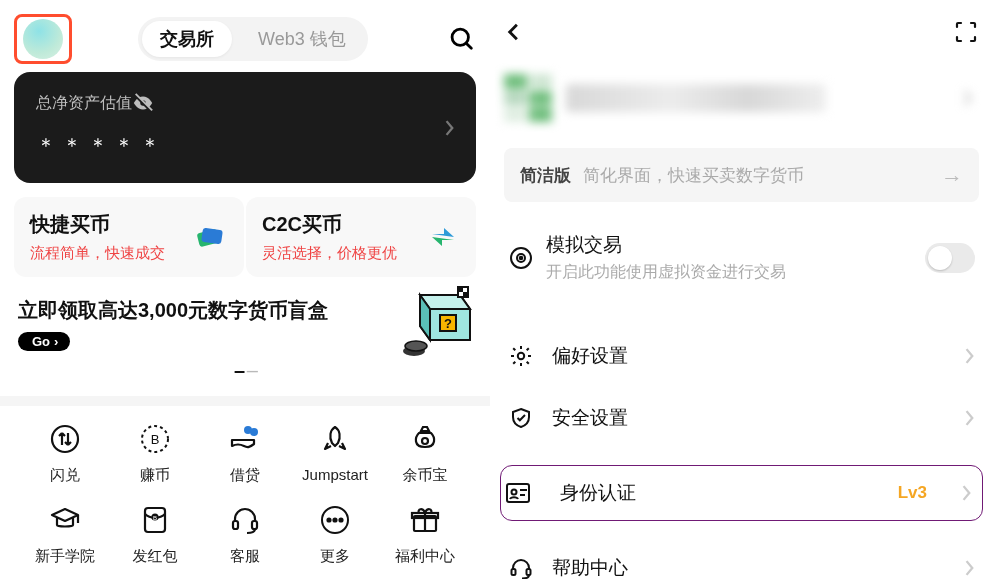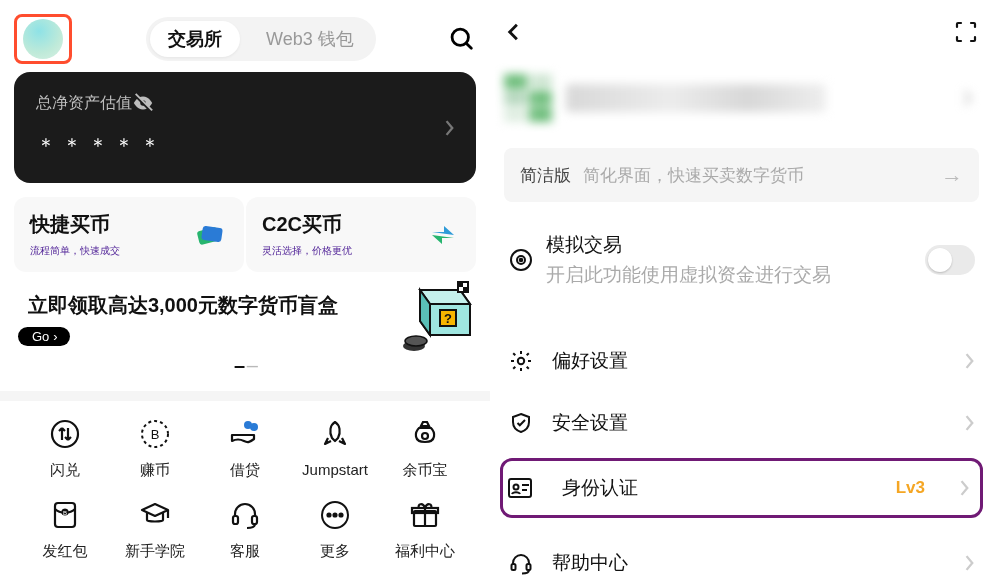--- a/index.html
+++ b/index.html
@@ -9,21 +9,21 @@
     width: 993px;
     height: 579px;
     overflow: hidden;
     display: flex;
   }
   .panel { position: relative; }
   .left { width: 490px; height: 579px; padding: 12px 14px 0; }
   .right { width: 503px; height: 579px; padding: 12px 14px 0; }
 
   
-  .top-row { display: flex; align-items: center; gap: 14px; height: 54px; margin-bottom: 6px; }
+  .top-row { display: flex; align-items: center; gap: 6px; height: 54px; margin-bottom: 6px; }
   .avatar-wrap {
     width: 58px; height: 50px;
     border: 3px solid #ff4d2e; border-radius: 8px;
     display: flex; align-items: center; justify-content: center;
   }
   .avatar {
     width: 40px; height: 40px; border-radius: 50%;
     background: radial-gradient(circle at 40% 30%, #8ee2e6 0%, #bfead9 60%, #d8f0e4 100%);
   }
   .tabs {
@@ -46,31 +46,31 @@
   .asset-label { color: #bdbdbd; font-size: 16px; display: flex; align-items: center; }
   .asset-value { margin-top: 18px; letter-spacing: 6px; font-size: 20px; }
   .asset-arrow { position: absolute; right: 20px; top: 50%; transform: translateY(-50%); color:#666; }
 
   .buy-row { display: flex; gap: 2px; margin-top: 14px; }
   .buy-card {
     flex: 1; background: #f8f8f8; border-radius: 12px; padding: 14px 16px 14px;
     position: relative;
   }
   .buy-title { font-size: 20px; font-weight: 600; color: #111; }
-  .buy-sub { font-size: 10px; color: #4c1d95; margin-top: 6px; }
+  .buy-sub { font-size: 15px; color: #ef4444; margin-top: 6px; }
   .buy-icon { position: absolute; right: 16px; top: 50%; transform: translateY(-50%); }
 
   .banner {
     margin-top: 20px; position: relative; padding: 0 4px;
   }
-  .banner-text { font-size: 20px; font-weight: 600; color: #111; max-width: 320px; text-align: right; }
+  .banner-text { font-size: 20px; font-weight: 600; color: #111; max-width: 320px; }
   .go-pill {
     display: inline-flex; align-items: center; gap: 4px;
     background: #000; color: #fff; border-radius: 14px;
-    font-size: 13px; font-weight:400; padding: 2px 12px 2px 14px; margin-top: 8px;
+    font-size: 13px; font-weight:700; padding: 2px 12px 2px 14px; margin-top: 8px;
   }
   .banner-img { position: absolute; right: 0; top: -14px; }
   .dots { text-align: center; margin-top: 8px; color: #b9b9b9; font-size: 20px; letter-spacing: -2px;}
   .dots b { color:#111; }
 
   .divider-gap { height: 10px; background: #f5f5f5; margin: 14px -14px 0; }
 
   .grid {
     display: grid; grid-template-columns: repeat(5, 1fr);
     row-gap: 18px; margin-top: 16px; padding: 0 6px;
@@ -91,45 +91,45 @@
   .profile-av div:nth-child(3){background:#b7d8bf;}
   .profile-av div:nth-child(5){background:#e0eee2;}
   .profile-smudge { width:260px; height:28px; background:linear-gradient(90deg,#d8d8d8,#ececec 40%,#d8d8d8 70%,#eee); border-radius:4px;}
   .profile-arrow{ position:absolute; right:6px; top:16px; color:#bbb;}
 
   .simple-bar {
     margin-top: 26px; background: #f5f5f5; border-radius: 8px;
     padding: 14px 16px; display: flex; align-items: center; gap: 12px;
     font-size: 17px;
   }
-  .simple-title { font-weight: 400; color: #444; }
+  .simple-title { font-weight: 700; color: #444; }
   .simple-sub { color: #aaa; }
   .simple-arrow { margin-left: auto; color: #bbb; font-size: 22px;}
 
   .setting-row {
     display: flex; align-items: center; padding: 18px 4px;
     gap: 18px; position: relative;
   }
   .setting-icon { width: 26px; height: 26px; display:flex; align-items:center; justify-content:center; color:#222;}
   .setting-title { font-size: 19px; color: #111; font-weight: 500; }
-  .setting-sub { font-size: 19px; color: #aaa; margin-top: 4px; }
+  .setting-sub { font-size: 16px; color: #aaa; margin-top: 4px; }
   .setting-arrow { margin-left: auto; color: #ccc; }
   .toggle {
     margin-left: auto; width: 50px; height: 30px; border-radius: 15px;
     background: #eaeaea; position: relative;
   }
   .toggle::after {
     content:""; position:absolute; left:3px; top:3px; width:24px; height:24px;
     background:#fff; border-radius:50%; box-shadow:0 1px 2px rgba(0,0,0,.2);
   }
   .gap24 { height: 24px; }
 
   .highlight-row {
-    border: 3px solid #701a75; border-radius: 12px;
-    padding: 14px 10px 14px 4px; margin: 4px -4px; gap: 29px;
+    border: 1px solid #701a75; border-radius: 12px;
+    padding: 14px 10px 14px 4px; margin: 16px -4px; gap: 29px;
   }
   .lv-badge { color: #f5a623; font-size: 17px; margin-left: auto; margin-right:6px;font-weight:bold; }
 
   svg { display:block; }
 </style>
 </head>
 <body>
 
 <div class="panel left">
 
@@ -262,37 +262,37 @@
           <svg width="32" height="32" viewBox="0 0 32 32" fill="none" stroke="#111" stroke-width="2.2">
             <path d="M12 8h8l-2-4h-4zM10 10c-4 4-6 14 6 14s10-10 6-14z"></path>
             <circle cx="16" cy="18" r="3"></circle>
           </svg>
         </span>
       <span class="grid-label">余币宝</span>
     </div>
 
     <div class="grid-item">
       <span class="ic">
+          <svg width="34" height="34" viewBox="0 0 34 34" fill="none" stroke="#111" stroke-width="2.2" stroke-linejoin="round">
+            <path d="M4 12l13-6 13 6-13 6z"></path>
+            <path d="M9 15v7c0 2 16 2 16 0v-7M30 12v8"></path>
+          </svg>
+        </span>
+      <span class="grid-label">新手学院</span>
+    </div>
+    <div class="grid-item">
+      <span class="ic">
           <svg width="30" height="32" viewBox="0 0 30 32" fill="none" stroke="#111" stroke-width="2.2">
             <rect x="5" y="4" width="20" height="24" rx="3"></rect>
             <path d="M5 10c5 5 15 5 20 0"></path>
             <circle cx="15" cy="13" r="2.5" fill="#111"></circle>
             <text x="15" y="16" font-size="6" text-anchor="middle" fill="#fff" stroke="none">B</text>
           </svg>
         </span>
       <span class="grid-label">发红包</span>
-    </div>
-    <div class="grid-item">
-      <span class="ic">
-          <svg width="34" height="34" viewBox="0 0 34 34" fill="none" stroke="#111" stroke-width="2.2" stroke-linejoin="round">
-            <path d="M4 12l13-6 13 6-13 6z"></path>
-            <path d="M9 15v7c0 2 16 2 16 0v-7M30 12v8"></path>
-          </svg>
-        </span>
-      <span class="grid-label">新手学院</span>
     </div>
     <div class="grid-item">
       <span class="ic">
           <svg width="32" height="32" viewBox="0 0 32 32" fill="none" stroke="#111" stroke-width="2.2">
             <path d="M6 18v-3a10 10 0 0120 0v3"></path>
             <rect x="4" y="17" width="5" height="8" rx="2"></rect>
             <rect x="23" y="17" width="5" height="8" rx="2"></rect>
             <path d="M26 25c0 3-4 4-8 4"></path>
           </svg>
         </span>

